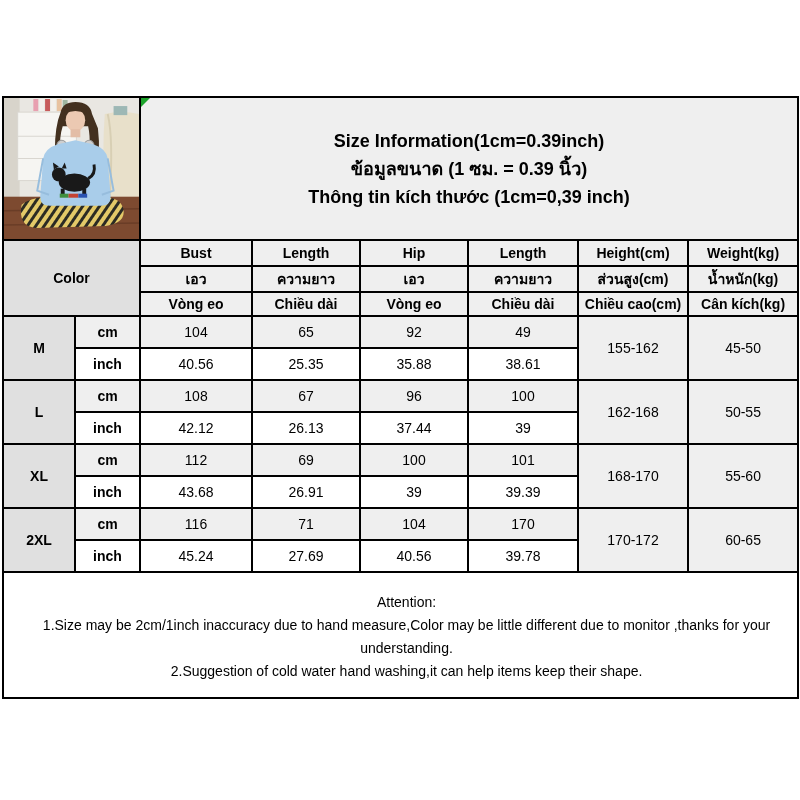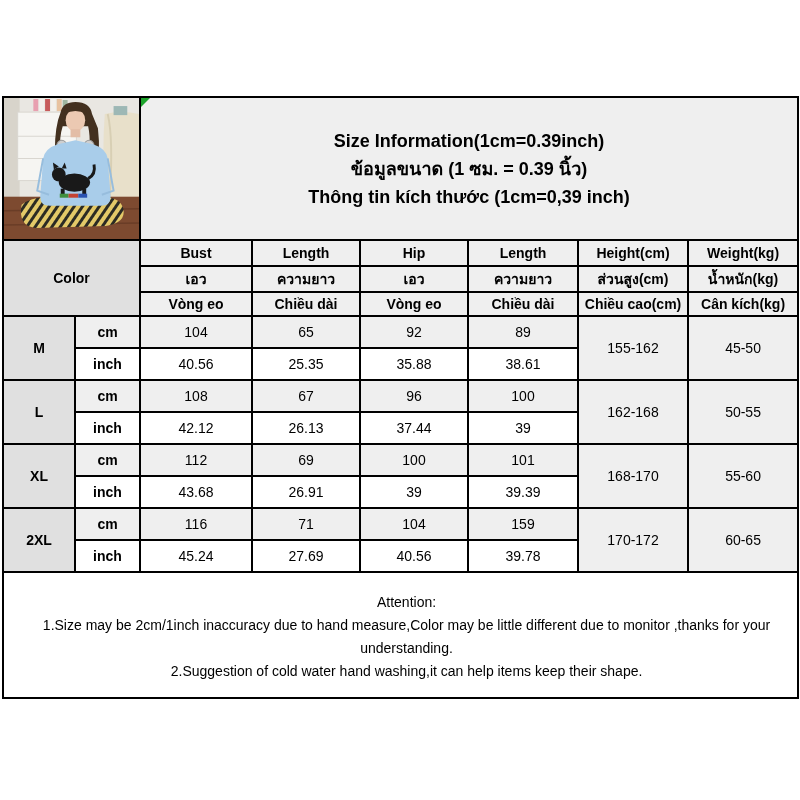--- a/index.html
+++ b/index.html
@@ -149,21 +149,21 @@
     <td class="col-head">Chiều cao(cm)</td>
     <td class="col-head">Cân kích(kg)</td>
   </tr>
 
   <tr class="r-d row-cm">
     <td class="size-cell" rowspan="2">M</td>
     <td class="unit-cell">cm</td>
     <td>104</td>
     <td>65</td>
     <td>92</td>
-    <td>89</td>
+    <td>49</td>
     <td class="range-cell" rowspan="2">155-162</td>
     <td class="range-cell" rowspan="2">45-50</td>
   </tr>
   <tr class="r-d row-inch">
     <td class="unit-cell">inch</td>
     <td>40.56</td>
     <td>25.35</td>
     <td>35.88</td>
     <td>38.61</td>
   </tr>
@@ -203,21 +203,21 @@
     <td>39</td>
     <td>39.39</td>
   </tr>
 
   <tr class="r-d row-cm">
     <td class="size-cell" rowspan="2">2XL</td>
     <td class="unit-cell">cm</td>
     <td>116</td>
     <td>71</td>
     <td>104</td>
-    <td>159</td>
+    <td>170</td>
     <td class="range-cell" rowspan="2">170-172</td>
     <td class="range-cell" rowspan="2">60-65</td>
   </tr>
   <tr class="r-d row-inch">
     <td class="unit-cell">inch</td>
     <td>45.24</td>
     <td>27.69</td>
     <td>40.56</td>
     <td>39.78</td>
   </tr>

